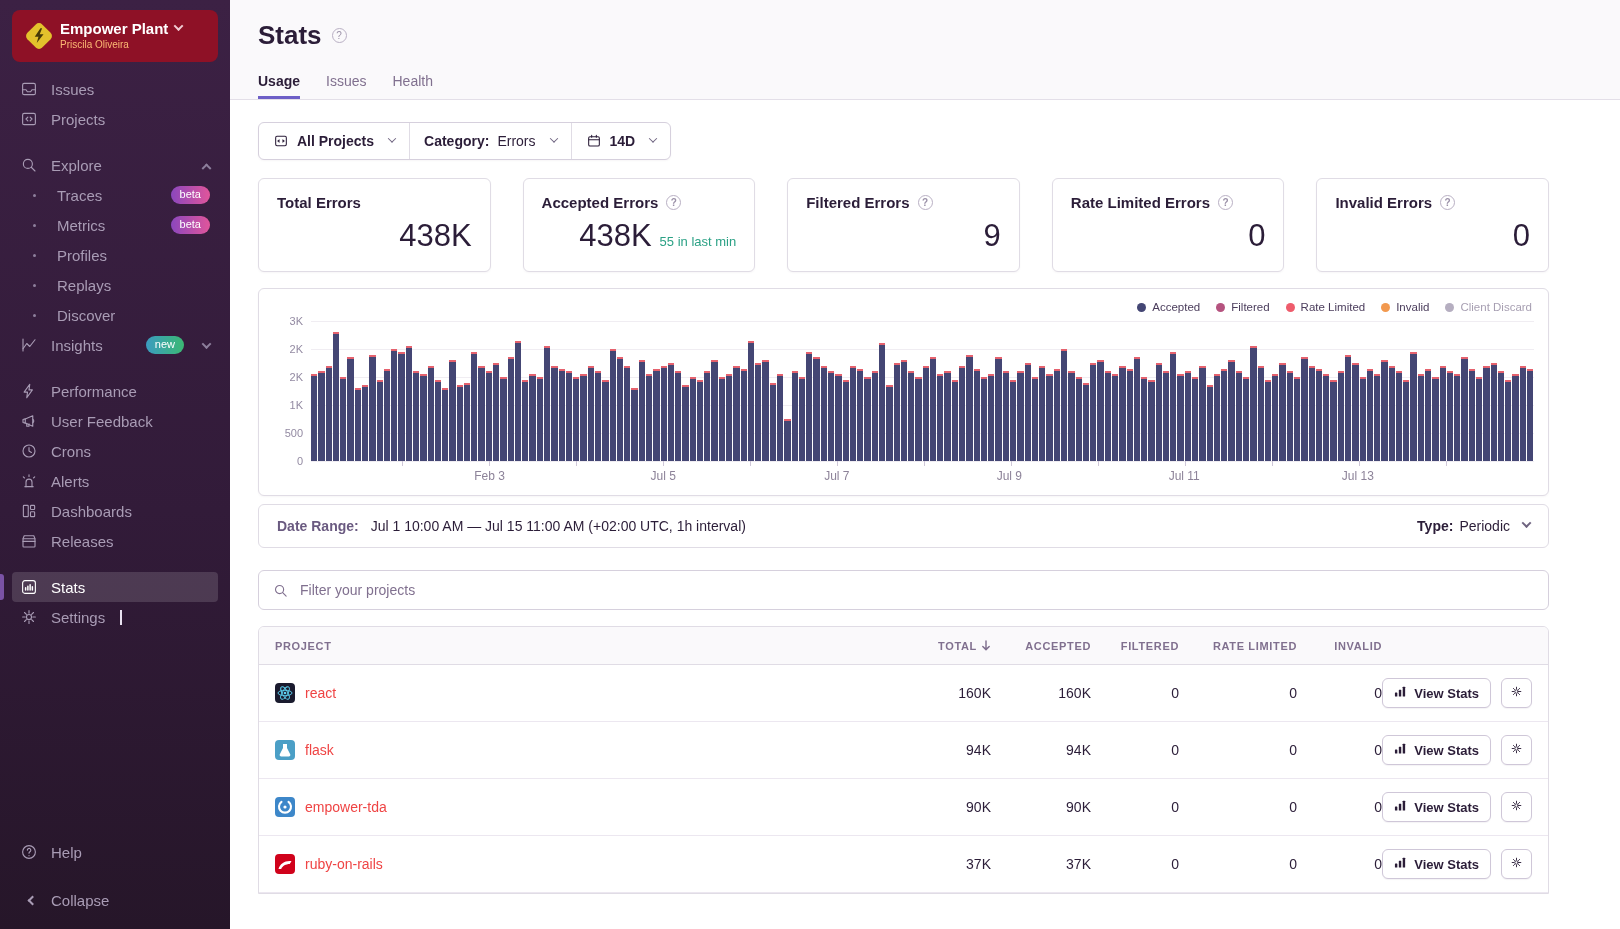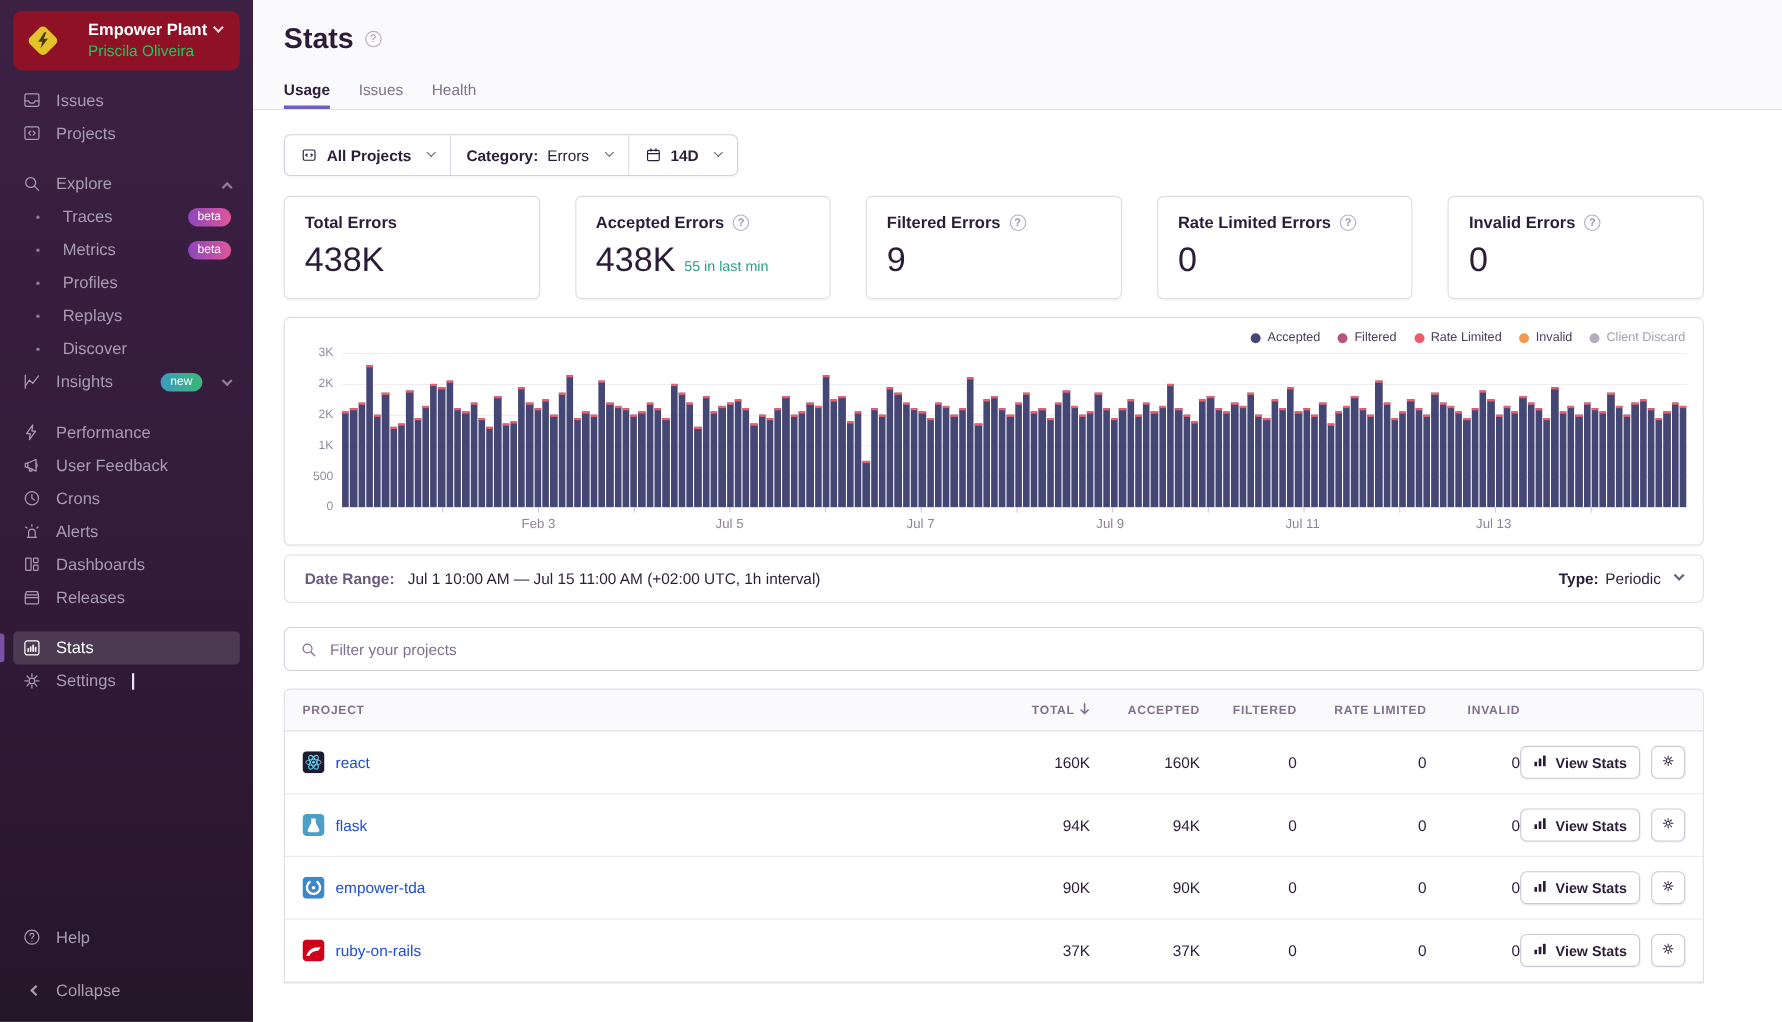--- a/index.html
+++ b/index.html
@@ -2,25 +2,25 @@
 <html><head>
 <meta charset="utf-8">
 <style>
   html,body{width:1620px;height:929px;margin:0;overflow:hidden;font-family:"Liberation Sans",sans-serif;background:#fff;}
   *{box-sizing:border-box;}
   .app{display:flex;width:1620px;height:929px;}
 
   
   .sidebar{width:230px;flex:0 0 230px;background:linear-gradient(180deg,#3c2144 0%,#321b39 55%,#261629 100%);
     color:#a99cb5;display:flex;flex-direction:column;padding:10px 0 14px;position:relative;}
-  .org-box{margin:0 12px;background:#8e1126;border-radius:8px;padding:9px 10px;display:flex;align-items:center;gap:24px;cursor:pointer;}
+  .org-box{margin:0 12px;background:#8e1126;border-radius:8px;padding:9px 10px;display:flex;align-items:center;gap:4px;cursor:pointer;}
   .org-logo{width:34px;height:34px;flex:0 0 34px;}
   .org-text{line-height:1.25;min-width:0;}
   .org-name{color:#fff;font-weight:700;font-size:15px;white-space:nowrap;display:flex;align-items:center;}
-  .org-user{color:#22c55e;font-size:14px;}
+  .org-user{color:#fdba74;font-size:10px;}
   .chev{width:7px;height:7px;border-right:2px solid currentColor;border-bottom:2px solid currentColor;display:inline-block;transform:rotate(45deg) translate(-1px,-1px);margin-left:7px;}
   .chev.up{transform:rotate(-135deg) translate(-2px,-2px);}
   .chev.left{transform:rotate(135deg);}
   .org-name .chev{color:#f0cdd3;margin-top:-4px;}
 
   .nav{margin-top:12px;padding:0 12px;font-size:15px;}
   .s-item{display:flex;align-items:center;gap:13px;padding:6px 8px;border-radius:4px;cursor:pointer;position:relative;height:30px;}
   .s-ic{width:18px;height:18px;flex:0 0 18px;display:flex;align-items:center;justify-content:center;}
   .s-ic svg{width:18px;height:18px;stroke:currentColor;fill:none;stroke-width:1.5;stroke-linecap:round;stroke-linejoin:round;}
   .s-item.active{background:rgba(255,255,255,.14);color:#fff;}
@@ -52,21 +52,21 @@
   .filter-bar{display:inline-flex;align-items:stretch;border:1px solid #d6d0dd;border-radius:6px;background:#fff;height:38px;overflow:hidden;box-shadow:0 1px 2px rgba(43,29,56,.04);}
   .filter-seg{display:flex;align-items:center;gap:8px;padding:0 14px;font-size:14px;color:#2b1d38;cursor:pointer;}
   .filter-seg+.filter-seg{border-left:1px solid #e0dce5;}
   .filter-seg .lbl{font-weight:700;}
   .filter-seg .chev{color:#6f6480;width:6px;height:6px;border-width:1.7px;margin-top:-3px;}
   .filter-seg svg{width:16px;height:16px;stroke:#2b1d38;fill:none;stroke-width:1.6;stroke-linecap:round;}
 
   .cards{display:grid;grid-template-columns:repeat(5,1fr);gap:32px;margin-top:18px;}
   .card{border:1px solid #e0dce5;border-radius:6px;background:#fff;padding:15px 18px 17px;box-shadow:0 1px 2px rgba(43,29,56,.04);}
   .card-title{display:flex;align-items:center;gap:8px;font-size:15px;font-weight:700;color:#2b1d38;}
-  .card-value-row{display:flex;align-items:baseline;gap:8px;margin-top:7px;}
+  .card-value-row{display:flex;align-items:baseline;gap:8px;margin-top:7px;justify-content:flex-end;}
   .card-value{font-size:31px;color:#2b1d38;}
   .card-extra{font-size:13px;color:#2ba185;}
 
   
   .chart-panel{border:1px solid #e0dce5;border-radius:6px;margin-top:16px;background:#fff;padding:10px 14px 8px;box-shadow:0 1px 2px rgba(43,29,56,.04);}
   .legend{display:flex;justify-content:flex-end;gap:16px;font-size:11.5px;color:#4b3d5c;padding:2px 2px 8px;}
   .legend-item{display:flex;align-items:center;gap:6px;cursor:pointer;}
   .legend-dot{width:9px;height:9px;border-radius:50%;}
   .legend-item.disabled{color:#a79fb2;}
   .chart-wrap{display:flex;}
@@ -100,21 +100,21 @@
   .t-row{display:flex;align-items:center;height:57px;padding:0 16px;border-bottom:1px solid #ece7f0;font-size:14px;color:#2b1d38;}
   .c-proj{flex:1;display:flex;align-items:center;gap:10px;min-width:0;}
   .c-num{width:95px;text-align:right;}
   .c-acc{width:100px;text-align:right;}
   .c-fil{width:88px;text-align:right;}
   .c-rate{width:118px;text-align:right;}
   .c-inv{width:85px;text-align:right;}
   .c-act{width:150px;display:flex;justify-content:flex-end;align-items:center;gap:10px;}
   .proj-ic{width:20px;height:20px;border-radius:4px;flex:0 0 20px;display:flex;align-items:center;justify-content:center;}
   .proj-ic svg{width:20px;height:20px;}
-  .proj-link{color:#1d4ed8;cursor:pointer;}
+  .proj-link{color:#ef4444;cursor:pointer;}
   .sort-arrow{display:inline-block;margin-left:4px;color:#80708f;}
   .sort-arrow svg{width:10px;height:11px;stroke:currentColor;fill:none;stroke-width:1.6;stroke-linecap:round;stroke-linejoin:round;vertical-align:-1px;}
   .btn{display:inline-flex;align-items:center;gap:7px;border:1px solid #cfc7d8;border-radius:6px;background:#fff;height:30px;padding:0 11px;
     font-size:13px;font-weight:600;color:#2b1d38;cursor:pointer;font-family:inherit;box-shadow:0 1px 1px rgba(43,29,56,.05);}
   .btn svg{width:13px;height:13px;}
   .btn.icon-only{padding:0 8px;}
 </style>
 </head>
 <body>
 

